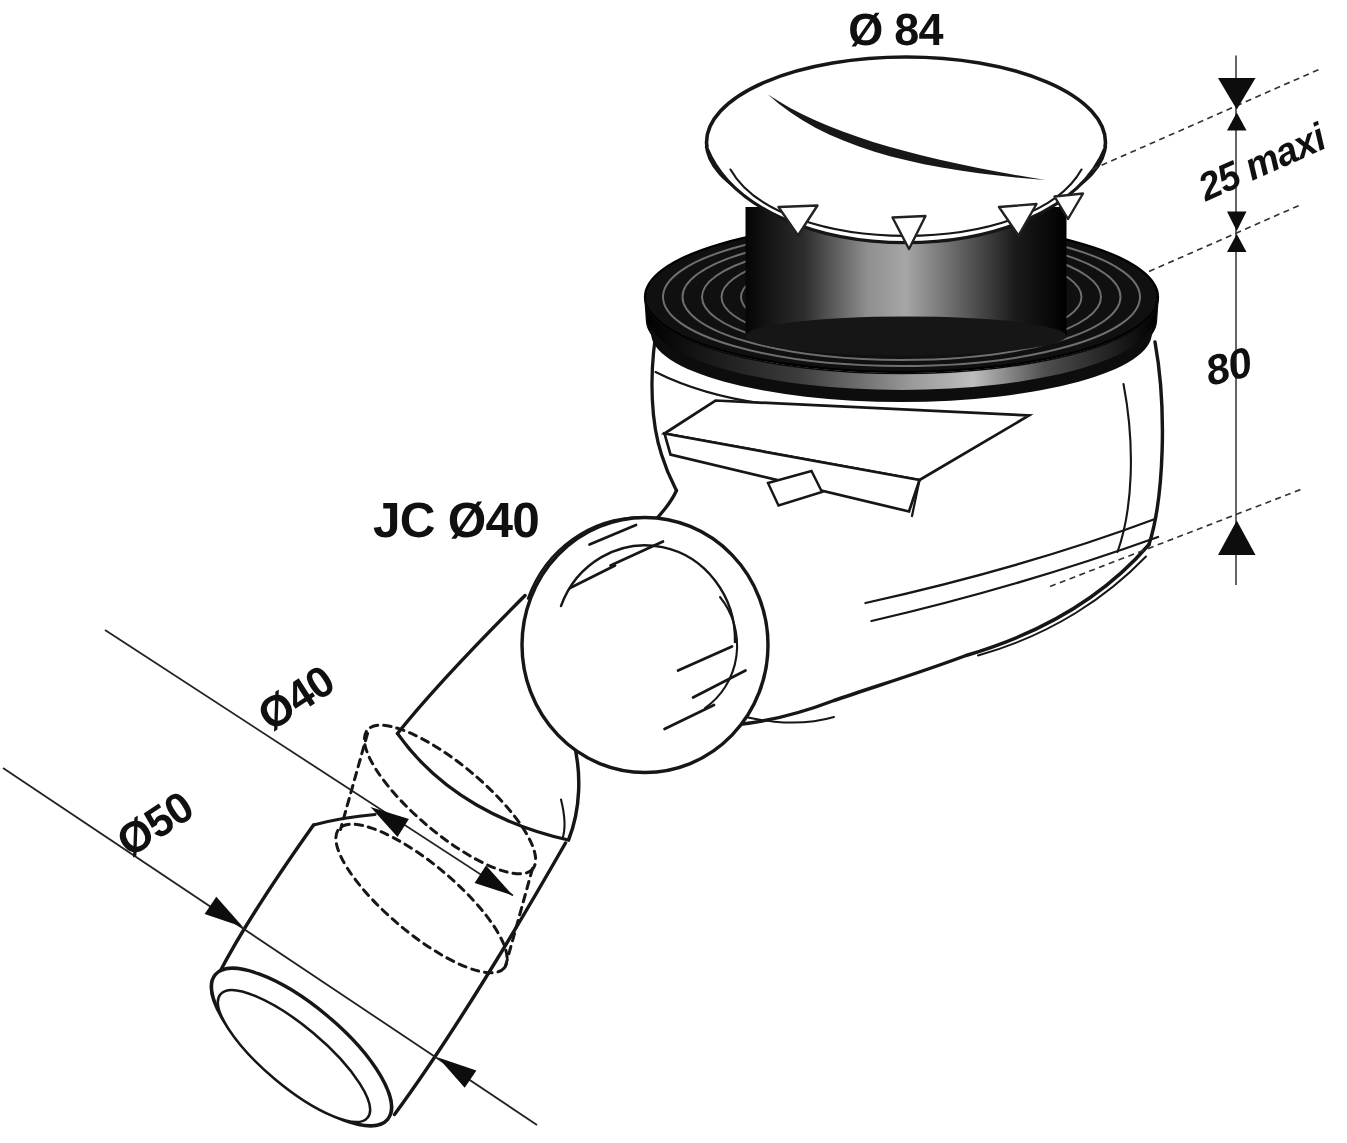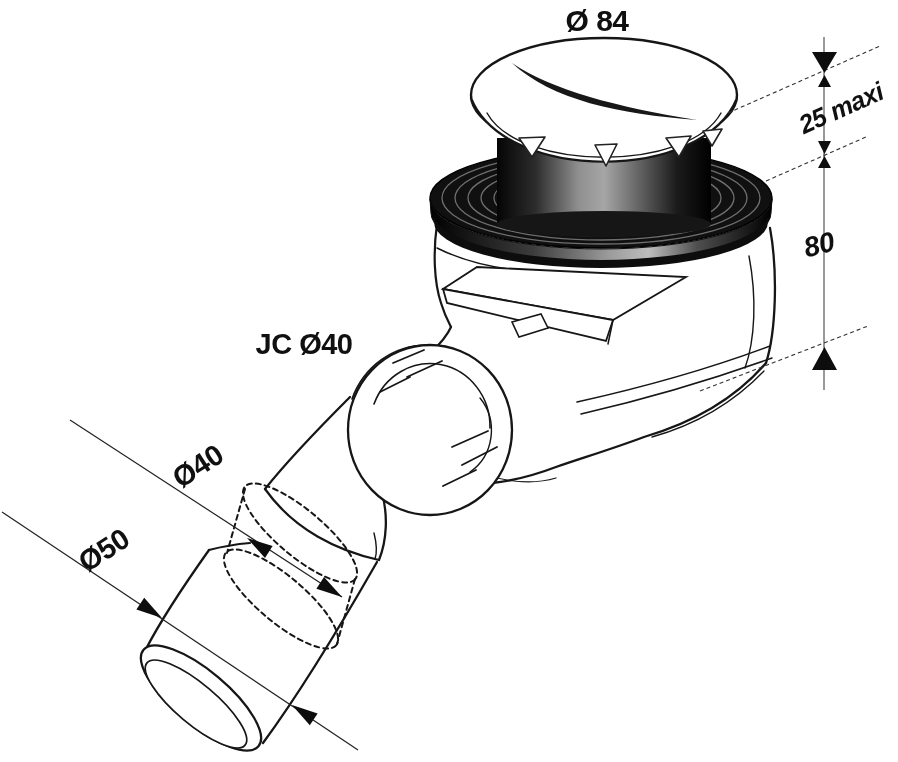--- a/index.html
+++ b/index.html
@@ -9,21 +9,21 @@
   }
   .stage svg{position:absolute;left:0;top:0;}
   .dim-label{
     position:absolute;color:#101010;font-weight:700;text-align:center;
     letter-spacing:-0.5px;white-space:nowrap;line-height:1;
     font-family:"Liberation Sans", sans-serif;
   }
   .lb-cap   {left:517px;top:6px;  width:160px;font-size:30px;}
   .lb-25    {left:761px;top:95px; width:160px;font-size:26px;font-style:italic;transform:rotate(-24deg) scaleX(.97);}
   .lb-80    {left:789px;top:231px;width:60px; font-size:28px;font-style:italic;transform:rotate(-14deg);}
-  .lb-jc    {left:224px;top:330px;width:160px;font-size:29px;}
+  .lb-jc    {left:224px;top:330px;width:160px;font-size:33px;}
   .lb-40    {left:118px;top:452px;width:160px;font-size:29px;transform:rotate(-33deg);}
   .lb-50    {left:24px; top:536px;width:160px;font-size:29px;transform:rotate(-33deg);}
 </style>
 </head>
 <body>
 
 <div class="stage">
 
 <svg width="898" height="762" viewBox="0 0 898 762">
   <defs>

